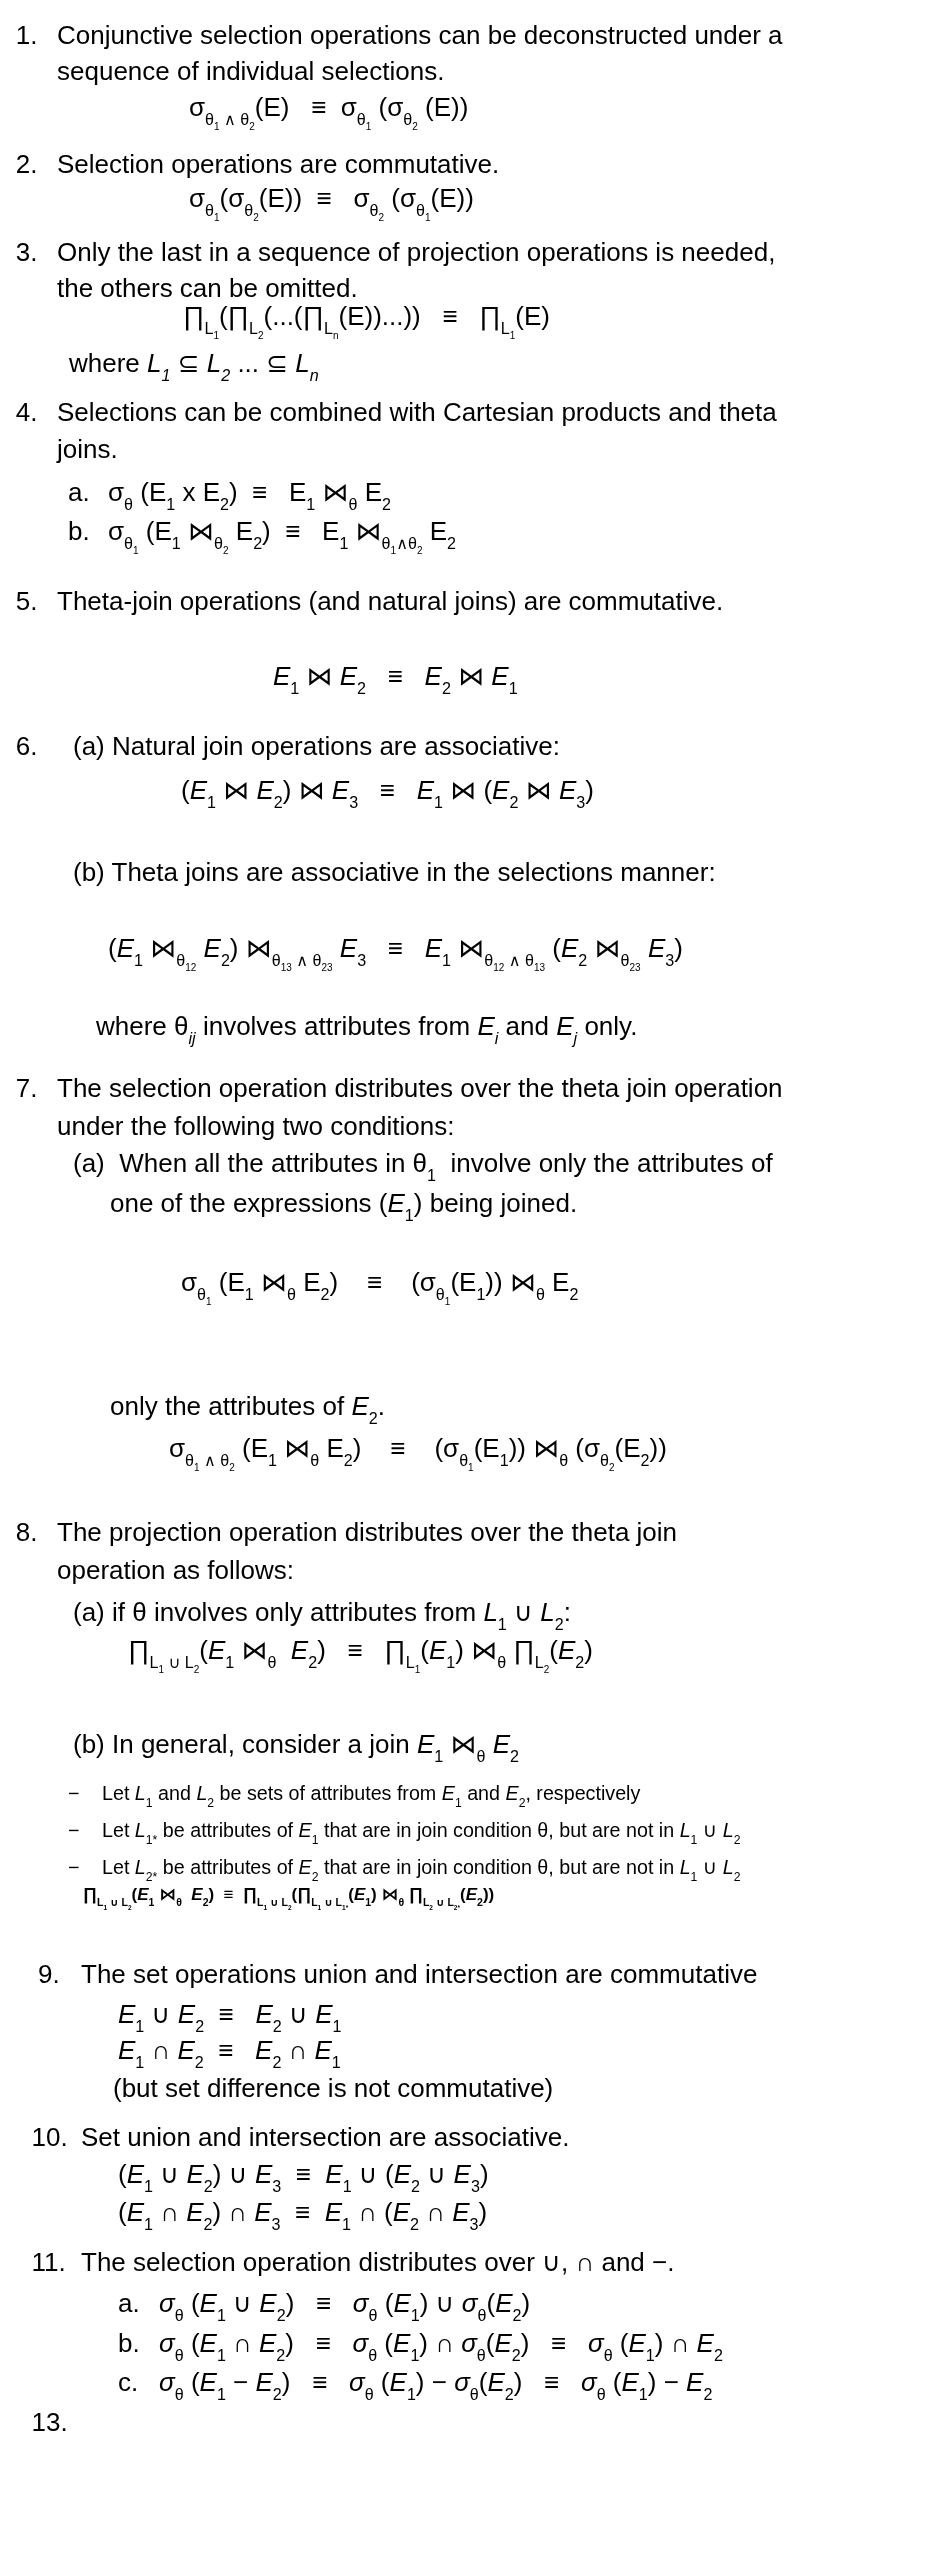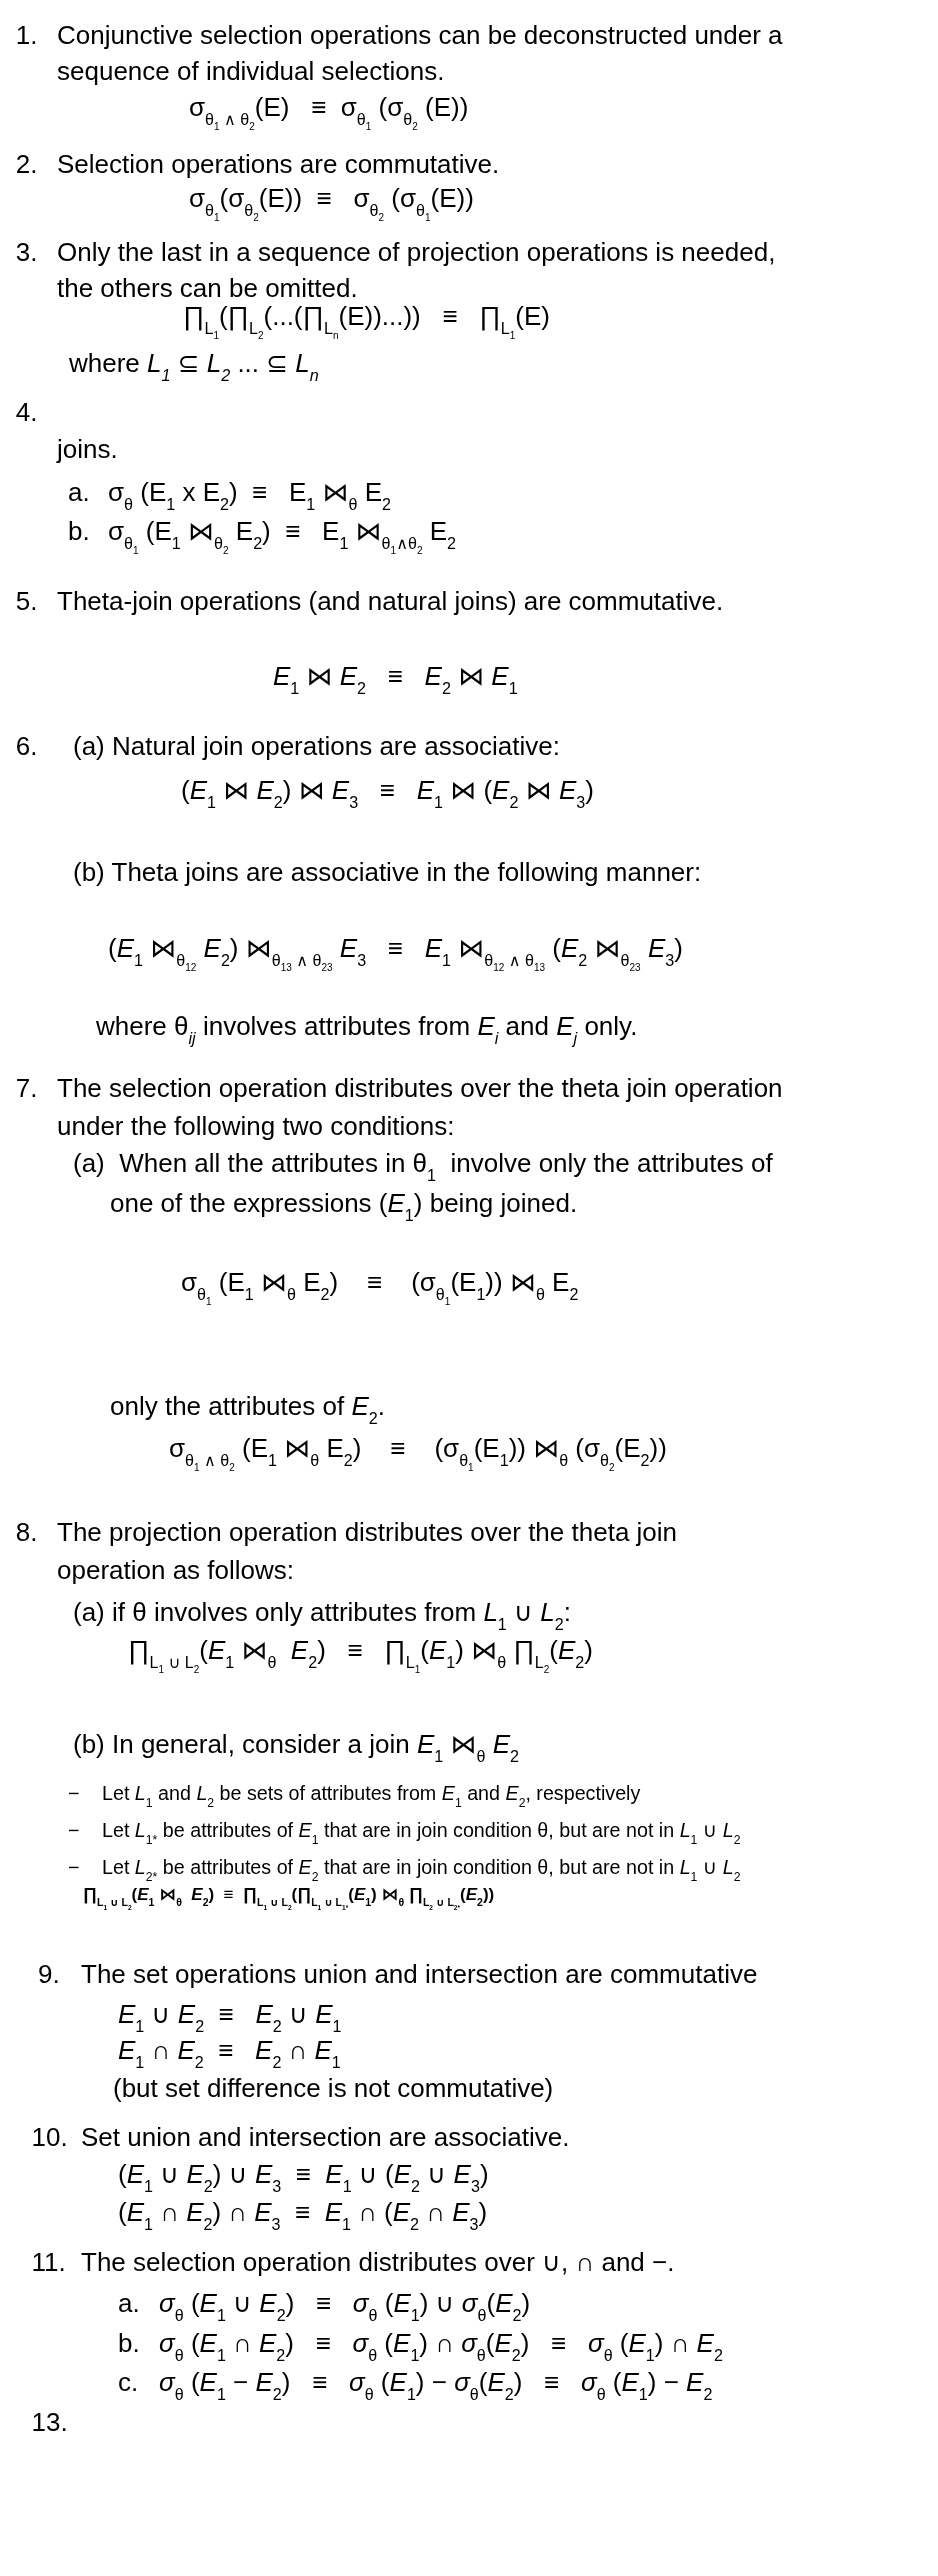--- a/index.html
+++ b/index.html
@@ -25,34 +25,35 @@
   <div class="ln" style="left:57px;top:150px">Selection operations are commutative.</div>
   <div class="ln" style="left:189px;top:184px">σ<sub>θ<sub>1</sub></sub>(σ<sub>θ<sub>2</sub></sub>(E))  ≡   σ<sub>θ<sub>2</sub></sub> (σ<sub>θ<sub>1</sub></sub>(E))</div>
 
   <div class="ln" style="left:15.7px;top:238px">3.</div>
   <div class="ln" style="left:57px;top:238px">Only the last in a sequence of projection operations is needed,</div>
   <div class="ln" style="left:57px;top:274px">the others can be omitted.</div>
   <div class="ln" style="left:183px;top:302px">∏<sub>L<sub>1</sub></sub>(∏<sub>L<sub>2</sub></sub>(...(∏<sub>L<sub>n</sub></sub>(E))...))   ≡   ∏<sub>L<sub>1</sub></sub>(E)</div>
   <div class="ln" style="left:69px;top:349px">where <i>L<sub>1</sub></i> ⊆ <i>L<sub>2</sub></i> ... ⊆ <i>L<sub>n</sub></i></div>
 
   <div class="ln" style="left:15.7px;top:398px">4.</div>
+  <div class="ln" style="left:57px;top:398px">Selections can be combined with Cartesian products and theta</div>
   <div class="ln" style="left:57px;top:435px">joins.</div>
   <div class="ln" style="left:68px;top:478px">a.</div>
   <div class="ln" style="left:108px;top:478px">σ<sub>θ</sub> (E<sub>1</sub> x E<sub>2</sub>)  ≡   E<sub>1</sub> ⋈<sub>θ</sub> E<sub>2</sub></div>
   <div class="ln" style="left:68px;top:517px">b.</div>
   <div class="ln" style="left:108px;top:517px">σ<sub>θ<sub>1</sub></sub> (E<sub>1</sub> ⋈<sub>θ<sub>2</sub></sub> E<sub>2</sub>)  ≡   E<sub>1</sub> ⋈<sub>θ<sub>1</sub>∧θ<sub>2</sub></sub> E<sub>2</sub></div>
 
   <div class="ln" style="left:15.7px;top:587px">5.</div>
   <div class="ln" style="left:57px;top:587px">Theta-join operations (and natural joins) are commutative.</div>
   <div class="ln" style="left:273px;top:662px"><i>E</i><sub>1</sub> ⋈ <i>E</i><sub>2</sub>   ≡   <i>E</i><sub>2</sub> ⋈ <i>E</i><sub>1</sub></div>
 
   <div class="ln" style="left:15.7px;top:732px">6.</div>
   <div class="ln" style="left:73px;top:732px">(a) Natural join operations are associative:</div>
   <div class="ln" style="left:181px;top:776px">(<i>E</i><sub>1</sub> ⋈ <i>E</i><sub>2</sub>) ⋈ <i>E</i><sub>3</sub>   ≡   <i>E</i><sub>1</sub> ⋈ (<i>E</i><sub>2</sub> ⋈ <i>E</i><sub>3</sub>)</div>
-  <div class="ln" style="left:73px;top:858px">(b) Theta joins are associative in the following manner:</div>
+  <div class="ln" style="left:73px;top:858px">(b) Theta joins are associative in the selections manner:</div>
   <div class="ln" style="left:108px;top:934px">(<i>E</i><sub>1</sub> ⋈<sub>θ<sub>12</sub></sub> <i>E</i><sub>2</sub>) ⋈<sub>θ<sub>13</sub> ∧ θ<sub>23</sub></sub> <i>E</i><sub>3</sub>   ≡   <i>E</i><sub>1</sub> ⋈<sub>θ<sub>12</sub> ∧ θ<sub>13</sub></sub> (<i>E</i><sub>2</sub> ⋈<sub>θ<sub>23</sub></sub> <i>E</i><sub>3</sub>)</div>
   <div class="ln" style="left:96px;top:1012px">where θ<sub><i>ij</i></sub> involves attributes from <i>E</i><sub><i>i</i></sub> and <i>E</i><sub><i>j</i></sub> only.</div>
 
   <div class="ln" style="left:15.7px;top:1074px">7.</div>
   <div class="ln" style="left:57px;top:1074px">The selection operation distributes over the theta join operation</div>
   <div class="ln" style="left:57px;top:1112px">under the following two conditions:</div>
   <div class="ln" style="left:73px;top:1149px">(a)  When all the attributes in θ<sub>1</sub>  involve only the attributes of</div>
   <div class="ln" style="left:110px;top:1189px">one of the expressions (<i>E</i><sub>1</sub>) being joined.</div>
   <div class="ln" style="left:181px;top:1268px">σ<sub>θ<sub>1</sub></sub> (E<sub>1</sub> ⋈<sub>θ</sub> E<sub>2</sub>)    ≡    (σ<sub>θ<sub>1</sub></sub>(E<sub>1</sub>)) ⋈<sub>θ</sub> E<sub>2</sub></div>
   <div class="ln" style="left:110px;top:1392px">only the attributes of <i>E</i><sub>2</sub>.</div>

